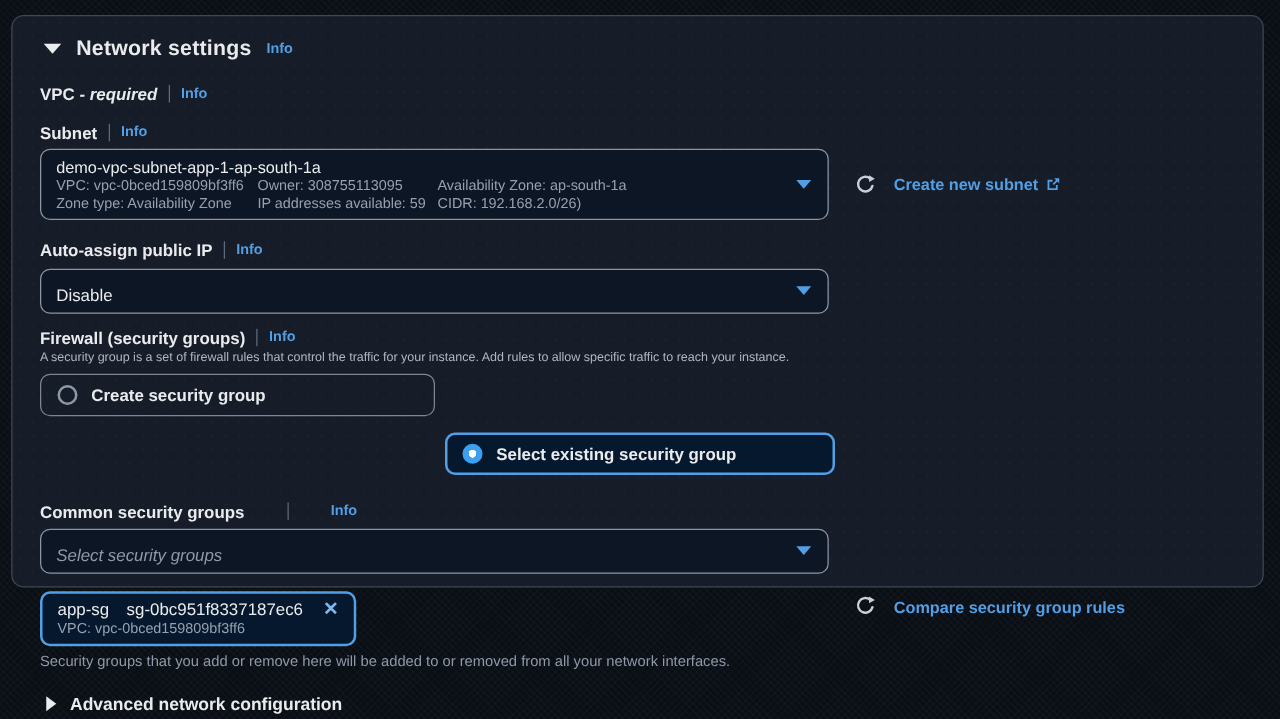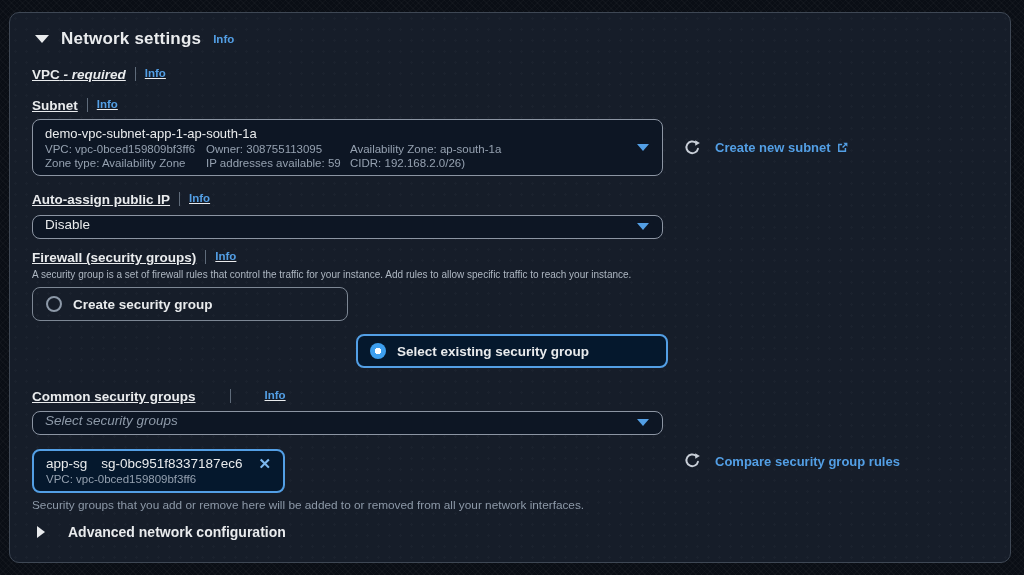--- a/index.html
+++ b/index.html
@@ -7,55 +7,55 @@
   body {
     font-family:"Liberation Sans", sans-serif;
     background-color:#0a0e15;
     background-image:
       repeating-linear-gradient(45deg, rgba(255,255,255,0.025) 0 1px, transparent 1px 4px),
       repeating-linear-gradient(-45deg, rgba(255,255,255,0.02) 0 1px, transparent 1px 4px);
     position:relative;
     color:#e9ebed;
   }
   .card {
-    position:absolute; left:9px; top:12px; width:1002px; height:551px;
+    position:absolute; left:9px; top:12px; width:1002px; height:458px;
     background-color:#161d29;
     background-image: radial-gradient(rgba(255,255,255,0.022) 1px, transparent 1.3px);
     background-size:11px 11px;
     border:1px solid #3f4855; border-radius:10px;
     padding:16px 22px;
   }
   
   .hdr { display:flex; align-items:center; height:20px; }
   .tri-down {
     width:0; height:0; border-left:7px solid transparent; border-right:7px solid transparent;
     border-top:8px solid #e9ebed; margin:0 12px 0 3px; cursor:pointer;
   }
   .hdr-title { font-size:17px; font-weight:bold; letter-spacing:.2px; }
   .hdr .info { margin-left:12px; }
   .info { color:#539fe5; font-size:11.5px; font-weight:bold; text-decoration:none; cursor:pointer; }
   
-  .lbl-row { display:flex; height:16px;text-decoration:underline; }
+  .lbl-row { display:flex; align-items:center; height:16px; }
   .lbl { font-size:13.5px; font-weight:bold; color:#e9ebed; }
   .lbl .req { font-style:italic; }
   .vline { width:1px; height:14px; background:#5f6b7a; margin:0 9px; }
   
   .row { display:flex; align-items:center; position:relative; }
   .selbox {
     width:631px; background:#0d1624; border:1px solid #8c95a3; border-radius:8px;
     position:relative; padding:5px 40px 5px 12px; cursor:pointer;
   }
   .selbox .l1 { font-size:13.5px; line-height:17px; color:#e9ebed; white-space:nowrap; }
   .selbox .l2 { font-size:11.5px; line-height:14px; color:#95a1b0; white-space:nowrap; }
   .caret {
     position:absolute; right:13px; top:50%; margin-top:-4px;
     width:0; height:0; border-left:6px solid transparent; border-right:6px solid transparent;
     border-top:7px solid #539fe5;
   }
-  .single { padding-top:0; padding-bottom:4px; }
+  .single { padding-top:12px; padding-bottom:4px; }
   .single .l1 { line-height:18px; }
   .placeholder { font-style:italic; color:#8d99a8 !important; }
   
   .subbox { padding:6px 40px 5px 12px; }
   .sub-top { display:flex; justify-content:space-between; font-size:13px; line-height:16px; color:#e9ebed; }
   .sub-grid { display:grid; grid-template-columns:161px 144px auto; font-size:11.5px; line-height:14px; color:#95a1b0; white-space:nowrap; }
   
   .gap20 { margin-left:20px; }
   .refresh { width:18px; height:18px; display:inline-block; cursor:pointer; flex:none; }
   .sec-link { color:#539fe5; font-size:13px; font-weight:bold; text-decoration:none; cursor:pointer; margin-left:14px; white-space:nowrap; display:inline-flex; align-items:center; gap:5px; }
@@ -76,21 +76,21 @@
   
   .chip {
     display:inline-block; border:2px solid #539fe5; border-radius:8px; background:#05182d;
     padding:4px 12px 5px 12px;
   }
   .chip-l1 { display:flex; align-items:center; gap:14px; font-size:13.5px; line-height:17px; color:#e9ebed; }
   .chip-x { color:#7db8ee; font-size:15px; font-weight:bold; cursor:pointer; line-height:15px; margin-left:2px; }
   .chip-l2 { font-size:11.5px; line-height:14px; color:#95a1b0; }
   .row-right { position:absolute; left:651px; top:3px; display:flex; align-items:center; }
   
-  .adv { display:flex; align-items:center; margin-top:12px; cursor:pointer;gap:12px; }
+  .adv { display:flex; align-items:center; margin-top:19px; cursor:pointer; }
   .tri-right {
     width:0; height:0; border-top:6px solid transparent; border-bottom:6px solid transparent;
     border-left:8px solid #e9ebed; margin:0 11px 0 5px;
   }
   .adv-label { font-size:14px; font-weight:bold; color:#e9ebed; }
   
   .mt16{margin-top:16px;} .mt15{margin-top:15px;} .mt11{margin-top:11px;} .mt21{margin-top:21px;gap:25px;}
   .mb7{margin-bottom:7px;} .mb5{margin-bottom:5px;} .mb6{margin-bottom:6px;}
   .mt18{margin-top:18px;} .mt9{margin-top:14px;align-items:center;}
 </style>

